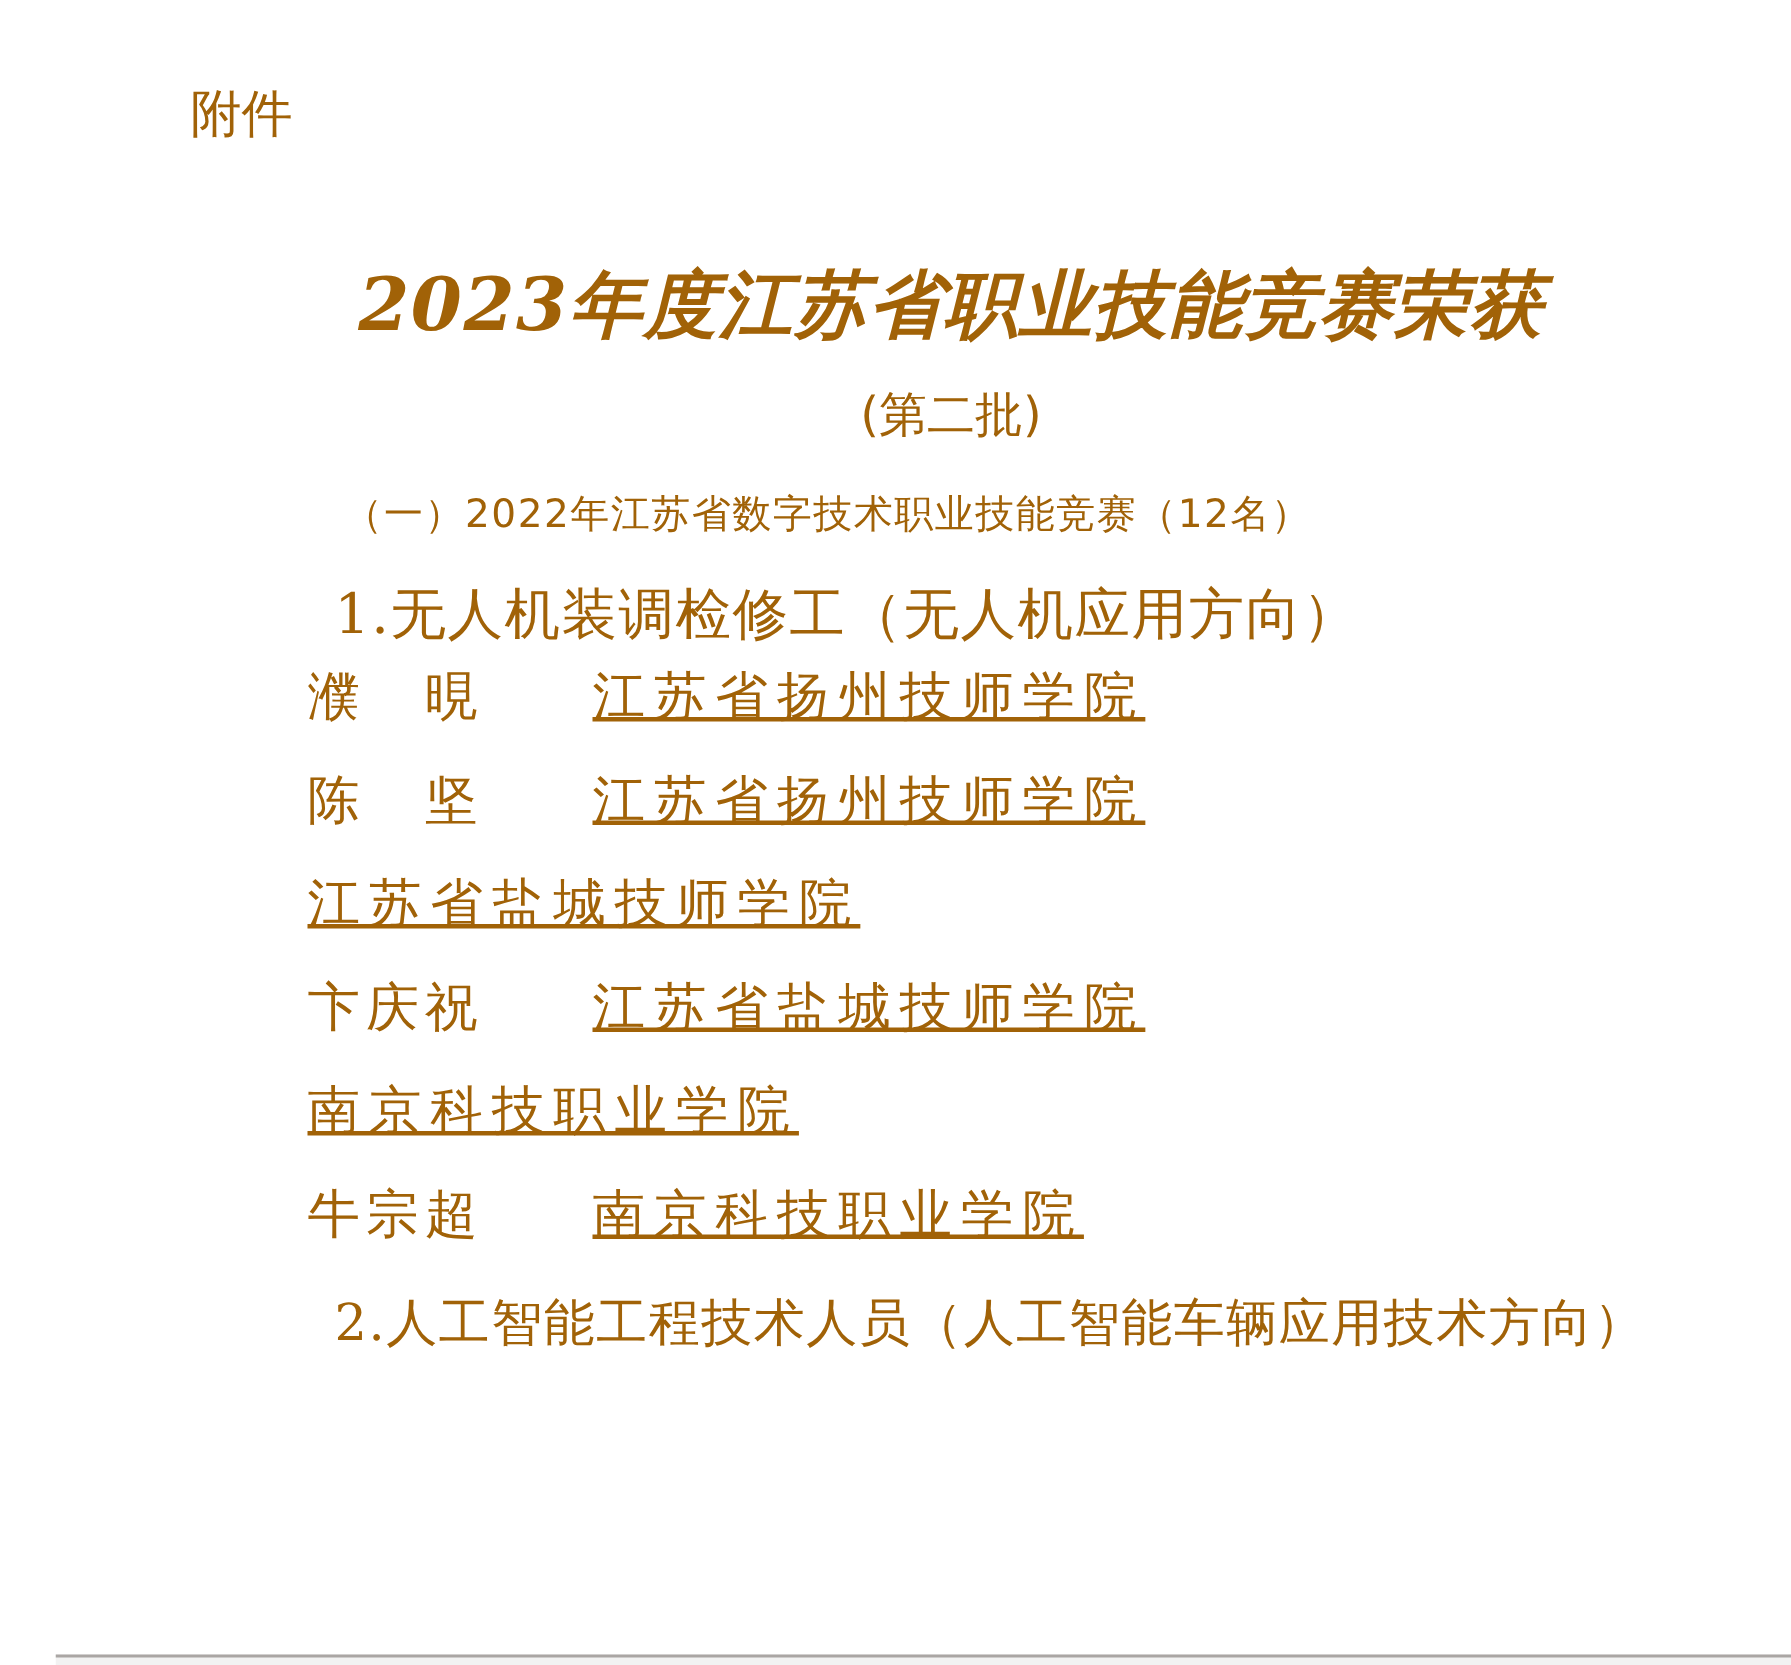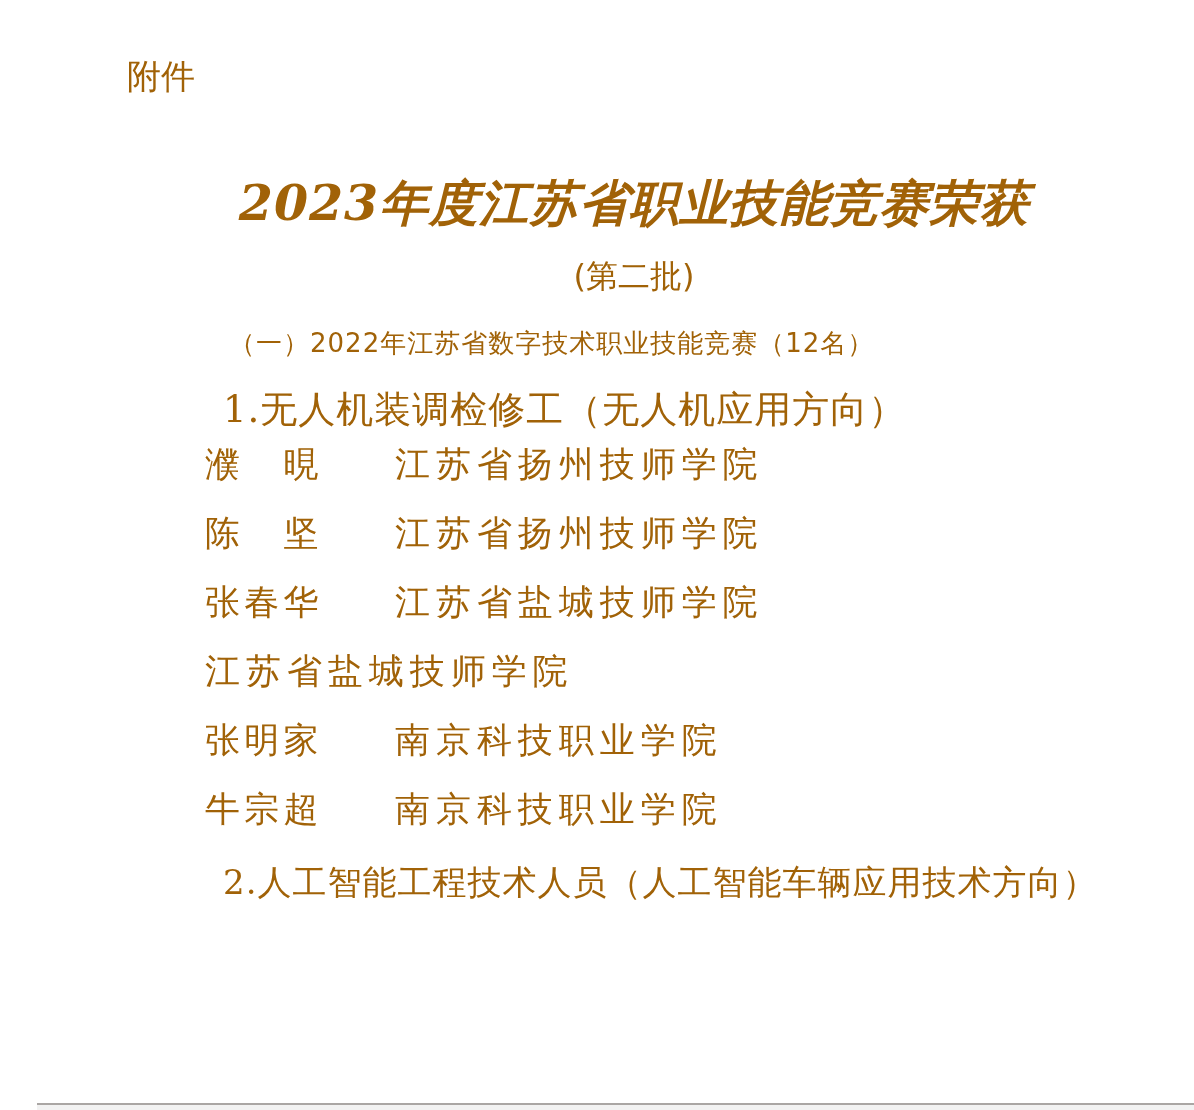--- a/index.html
+++ b/index.html
@@ -79,20 +79,21 @@
     font-size: 35px;
     font-weight: 400;
   }
   .winner-name {
     width: 190px;
     letter-spacing: 0.12em;
     white-space: pre;
   }
   .winner-institution {
     letter-spacing: 0.17em;
+    text-decoration: underline;
   }
   .item-heading-2 {
     margin: 5px 0 0 186px;
     font-family: "DejaVu Serif", "Liberation Serif", serif;
     font-size: 34px;
     line-height: 44px;
     font-weight: 400;
     letter-spacing: 1px;
     white-space: nowrap;
   }
@@ -128,28 +129,27 @@
   <div class="winner-list">
     <div class="winner-row">
       <span class="winner-name">濮　晛</span>
       <span class="winner-institution">江苏省扬州技师学院</span>
     </div>
     <div class="winner-row">
       <span class="winner-name">陈　坚</span>
       <span class="winner-institution">江苏省扬州技师学院</span>
     </div>
     <div class="winner-row">
-      <span class="winner-name">张春华</span>
       <span class="winner-institution">江苏省盐城技师学院</span>
     </div>
     <div class="winner-row">
+      <span class="winner-name">卞庆祝</span>
       <span class="winner-institution">江苏省盐城技师学院</span>
     </div>
     <div class="winner-row">
-      <span class="winner-name">张明家</span>
       <span class="winner-institution">南京科技职业学院</span>
     </div>
     <div class="winner-row">
       <span class="winner-name">牛宗超</span>
       <span class="winner-institution">南京科技职业学院</span>
     </div>
   </div>
 
   <div class="item-heading-2">2.人工智能工程技术人员（人工智能车辆应用技术方向）</div>
 

